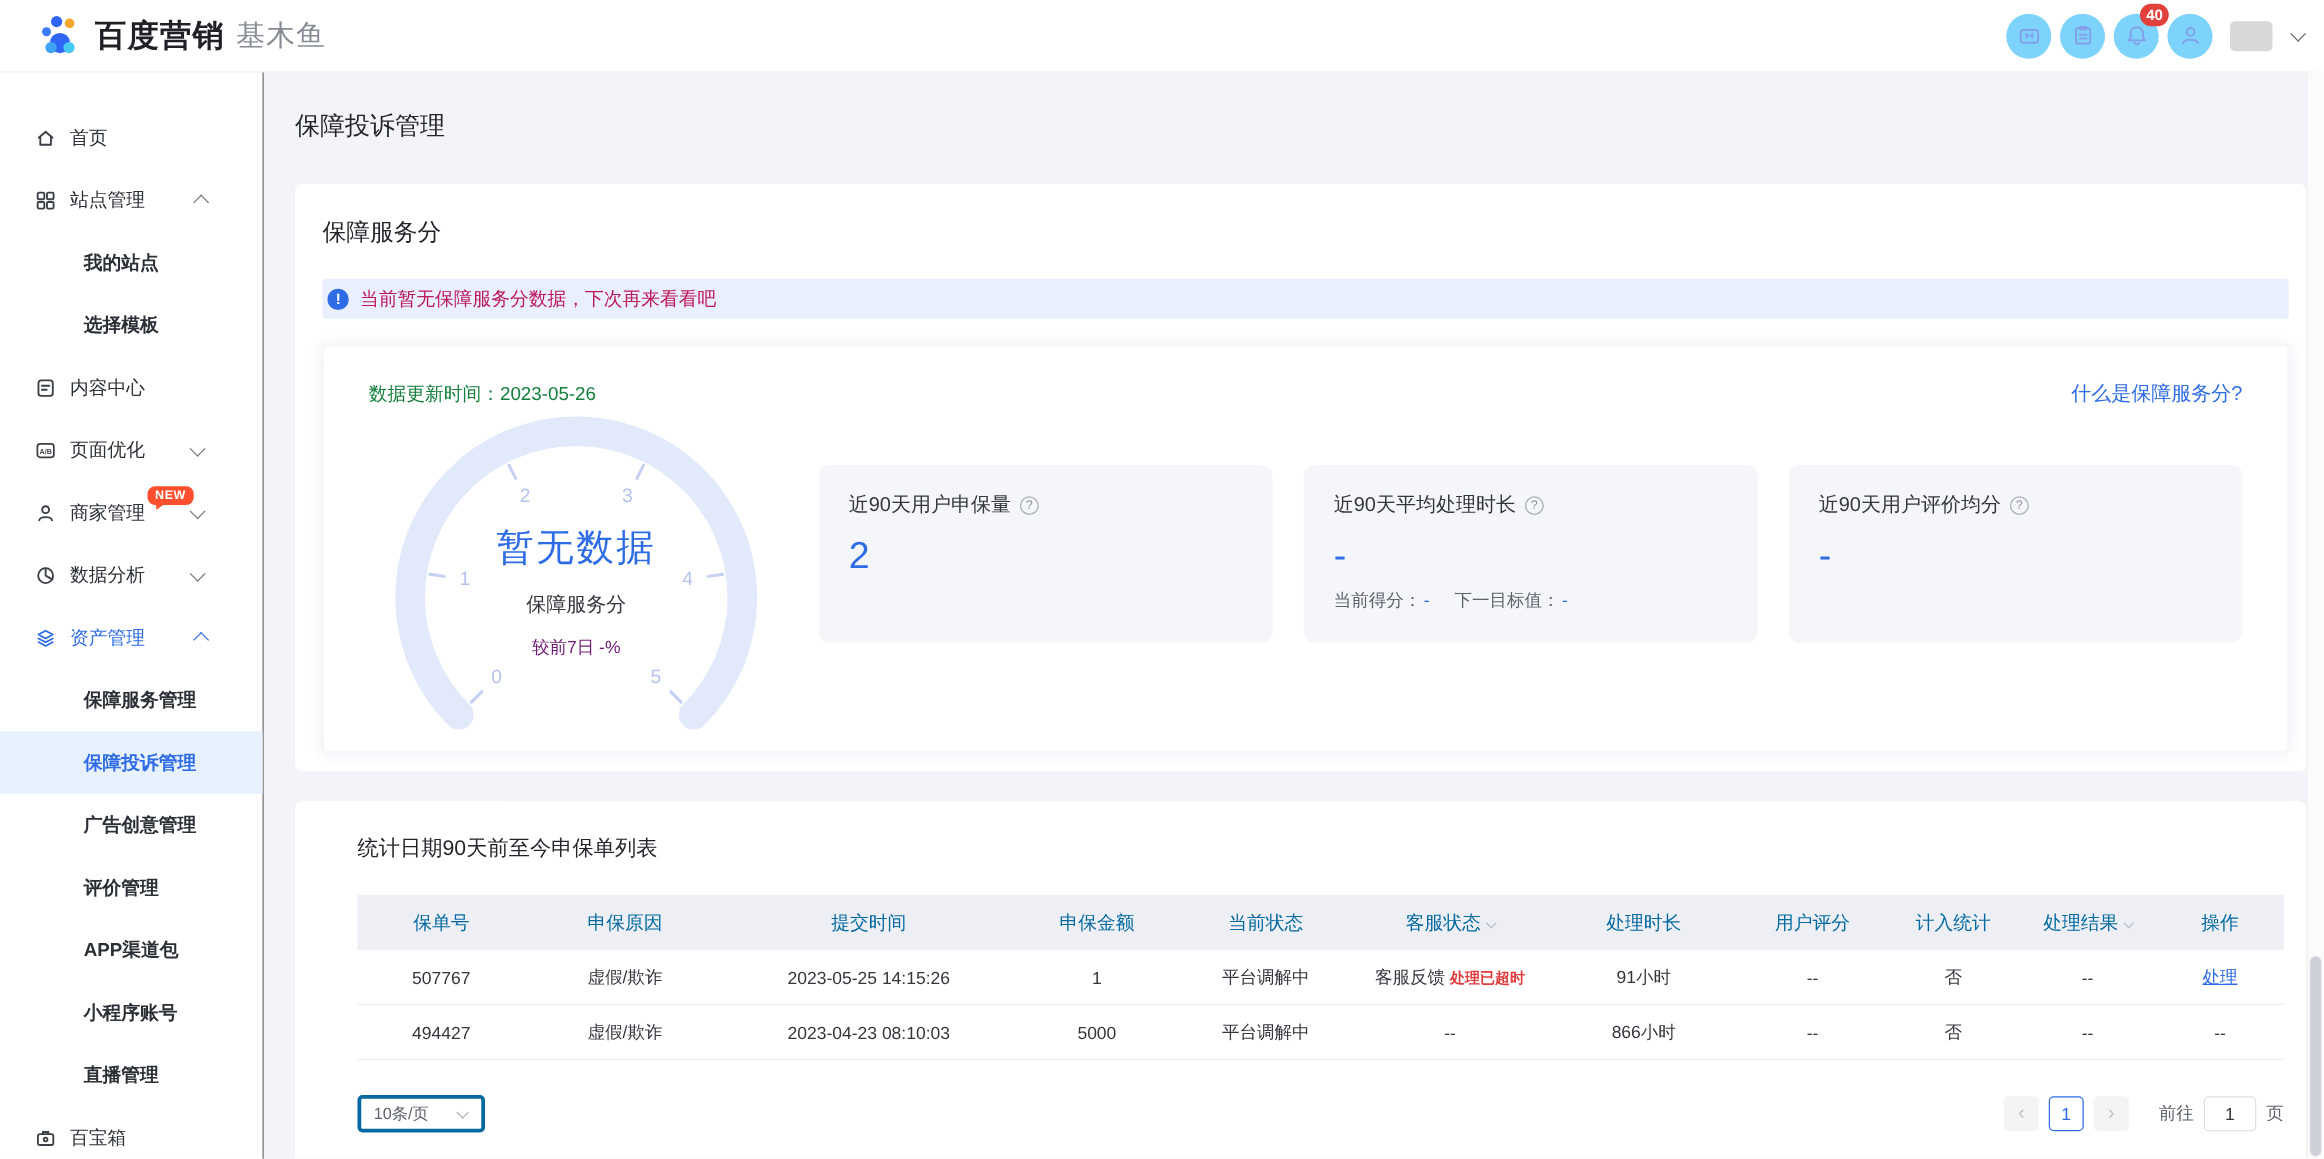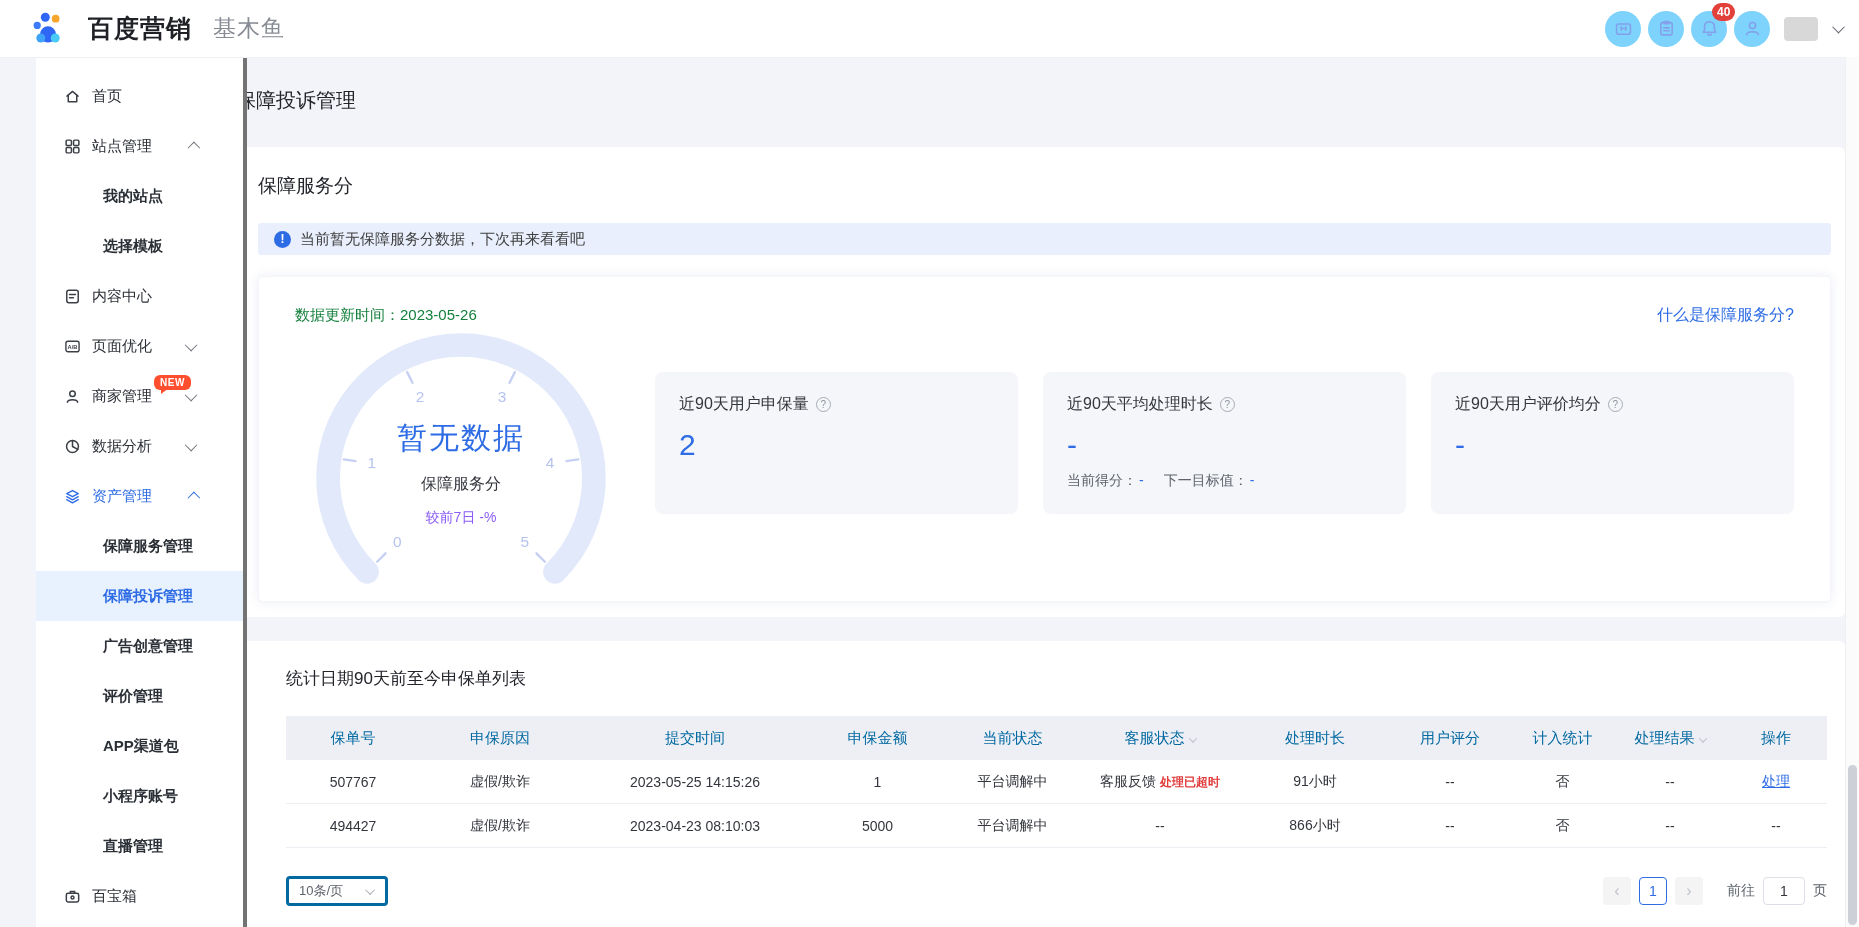--- a/index.html
+++ b/index.html
@@ -3,37 +3,37 @@
 <meta charset="utf-8">
 <style>
   * { margin:0; padding:0; box-sizing:border-box; }
   html,body { width:1859px; height:927px; overflow:hidden; background:#F2F4F9;
     font-family:"Liberation Sans","DejaVu Sans",sans-serif; }
 
   
   .topbar { position:fixed; top:0; left:0; width:100%; height:57px; background:#fff;
     box-shadow:0 1px 0 #EEF0F4; z-index:20; display:flex; align-items:center;
     padding:0 12px 0 30px; }
-  .brand { display:flex; align-items:center;gap:12px; }
+  .brand { display:flex; align-items:center; }
   .brand-logo { width:36px; height:36px; margin-right:10px; }
   .brand-name { font-size:25px; font-weight:700; color:#1F2126; letter-spacing:1px; }
   .brand-sub { font-size:23px; font-weight:500; color:#878C94; margin-left:9px; letter-spacing:1px; }
   .top-actions { margin-left:auto; display:flex; align-items:center; gap:7px; }
   .icon-circle { width:36px; height:36px; border-radius:50%; background:#7dd3fc;
     display:flex; align-items:center; justify-content:center; color:#84A0EA; position:relative; cursor:pointer; }
   .badge { position:absolute; top:-8px; left:21px; background:#E2403A; color:#fff; font-size:12px;
     font-weight:700; height:18px; min-width:18px; padding:0 5px; border-radius:9px;
     display:flex; align-items:center; justify-content:center; }
   .user-blob { width:34px; height:24px; background:#D8D8D8; border-radius:4px; margin-left:7px; }
   .hdr-chev { width:9px; height:9px; border-left:1.7px solid #5E636B; border-bottom:1.7px solid #5E636B;
     transform:rotate(-45deg) translate(1px,-1px); margin:0 4px 0 9px; }
 
   
   .sidebar { position:fixed; top:57px; left:0; bottom:0; width:211px; background:#fff;
-    border-right:4px solid #737373; padding-top:14px; z-index:10;margin-left:36px; }
+    border-right:1px solid #737373; padding-top:28px; z-index:10; }
   .s-item { height:50px; display:flex; align-items:center; padding-left:28px; position:relative;
     font-size:15px; color:#2B2F36; cursor:pointer; }
   .s-item.indent { padding-left:67px;font-weight:bold; }
   .s-item.active { background:#E8F1FE; color:#2E6CE5; }
   .s-item.hl { color:#2E6CE5; }
   .s-icon { width:17px; height:17px; margin-right:11px; display:inline-flex; color:#3B3F46; flex:none; }
   .s-icon svg { width:100%; height:100%; }
   .hl .s-icon { color:#2E6CE5; }
   .s-chev { width:9px; height:9px; border-left:1.6px solid #70747C; border-bottom:1.6px solid #70747C;
     position:absolute; right:46px; }
@@ -47,39 +47,39 @@
 
   
   .content { position:absolute; top:57px; left:211px; right:0; bottom:0; background:#F2F4F9;
     padding:0 14px 0 25px; overflow:hidden; }
   .page-title { margin-top:30px; font-size:20px; font-weight:500; color:#23252B; }
   .card { background:#fff; border-radius:6px; }
 
   .score-section { margin-top:33px; height:470px; padding:0 14px 0 22px; }
   .score-section h2 { padding-top:26px; font-size:19px; font-weight:500; color:#23252B; }
   .banner { margin-top:24px; height:32px; background:#E9EFFD; border-radius:3px; display:flex;
-    align-items:center; padding:0 16px; font-size:15px; color:#404040; }
+    align-items:center; padding:0 4px; font-size:15px; color:#be185d; }
   .info-icon { width:17px; height:17px; border-radius:50%; background:#2E6CE5; color:#fff;
     display:inline-flex; align-items:center; justify-content:center; font-size:12px; font-weight:700;
     margin-right:9px; flex:none; }
   .info-icon::before { content:"!"; }
 
   .panel { margin-top:21px; height:326px; background:#fff; border-radius:4px;
     box-shadow:0 0 12px rgba(40,70,140,.09); border:1px solid #F3F5F9; padding:28px 36px; }
   .panel-head { display:flex; justify-content:space-between; align-items:center; }
   .update-time { font-size:15px; color:#15803d; }
   .help-link { font-size:16px; color:#2E6CE5; cursor:pointer; }
   .panel-body { display:flex; }
 
   .gauge { width:356px; height:252px; position:relative; flex:none; margin:0 0 0 -12px; }
   .gauge svg { position:absolute; left:0; top:0; width:356px; height:261px; }
   .gauge-overlay { position:absolute; left:0; right:0; top:0; text-align:center; padding-top:92px; }
   .g-status { font-size:30px; color:#2E6CE5; font-weight:500; letter-spacing:2px; }
   .g-label { margin-top:15px; font-size:16px; color:#33363C; }
-  .g-sub { margin-top:14px; font-size:14px; color:#8b5cf6; }
+  .g-sub { margin-top:14px; font-size:14px; color:#701a75; }
 
   .stat-cards { flex:1; display:flex; gap:25px; margin-top:46px; margin-left:16px; }
   .stat-card { flex:1; background:#F5F6FA; border-radius:8px; padding:22px 24px; height:142px; }
   .sc-title { font-size:16px; color:#33363C; display:flex; align-items:center; gap:7px; }
   .help-icon { width:15px; height:15px; border:1px solid #A8ACB5; border-radius:50%; color:#8E939E;
     font-size:10px; display:inline-flex; align-items:center; justify-content:center; cursor:pointer; }
   .help-icon::before { content:"?"; }
   .sc-value { margin-top:13px; font-size:30px; color:#2E6CE5; font-weight:500; }
   .sc-extra { margin-top:10px; font-size:14px; color:#5E636B; display:flex; gap:20px;text-align:center; }
   .ex-val { color:#2E6CE5; margin-left:2px; }

